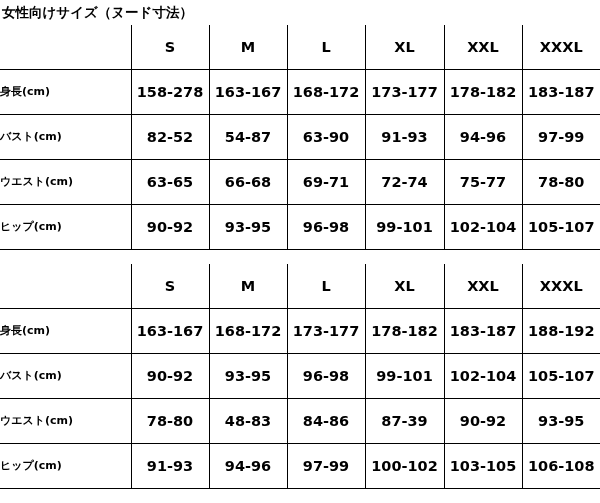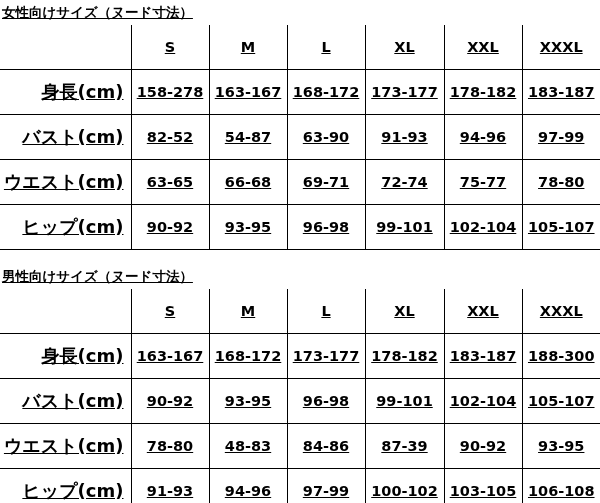--- a/index.html
+++ b/index.html
@@ -12,21 +12,20 @@
     background: #ffffff;
     font-family: "DejaVu Sans", "Liberation Sans", sans-serif;
     color: #000000;
     overflow: hidden;
   }
   .page {
     width: 492px;
     height: 503px;
     position: relative;
     box-sizing: border-box;
-    text-decoration: underline;
   }
   .section {
     width: 600px;
     box-sizing: border-box;
   }
   .section-title {
     font-size: 13.5px;
     font-weight: bold;
     line-height: 1.1;
     padding: 5px 0 5px 2px;
@@ -50,24 +49,24 @@
   table.size-table tr.header-row td {
     border-top: none;
   }
   table.size-table td.corner-cell {
     border-left: none;
     border-top: none;
     background: #ffffff;
   }
   table.size-table td.row-head {
     border-left: none;
-    text-align: right;
+    text-align: left;
     padding-right: 7px;
     white-space: nowrap;
-    font-size: 18px;
+    font-size: 11px;
   }
   table.size-table td.last-col {
     border-right: none;
   }
   
   col.c-label { width: 131px; }
   col.c-s  { width: 78px; }
   col.c-m  { width: 78px; }
   col.c-l  { width: 78px; }
   col.c-xl { width: 79px; }
@@ -141,21 +140,20 @@
           <td>102-104</td>
           <td class="last-col">105-107</td>
         </tr>
       </tbody>
     </table>
   </div>
 
   <div class="spacer-between"></div>
 
   <div class="section">
-    <div class="section-title">男性向けサイズ（ヌード寸法）</div>
     <table class="size-table">
       <colgroup>
         <col class="c-label">
           <col class="c-s">
           <col class="c-m">
           <col class="c-l">
           <col class="c-xl">
           <col class="c-xxl">
           <col class="c-xxxl">
       </colgroup>
@@ -169,21 +167,21 @@
           <td>XXL</td>
           <td class="last-col">XXXL</td>
         </tr>
         <tr>
           <td class="row-head">身長(cm)</td>
           <td>163-167</td>
           <td>168-172</td>
           <td>173-177</td>
           <td>178-182</td>
           <td>183-187</td>
-          <td class="last-col">188-300</td>
+          <td class="last-col">188-192</td>
         </tr>
         <tr>
           <td class="row-head">バスト(cm)</td>
           <td>90-92</td>
           <td>93-95</td>
           <td>96-98</td>
           <td>99-101</td>
           <td>102-104</td>
           <td class="last-col">105-107</td>
         </tr>

